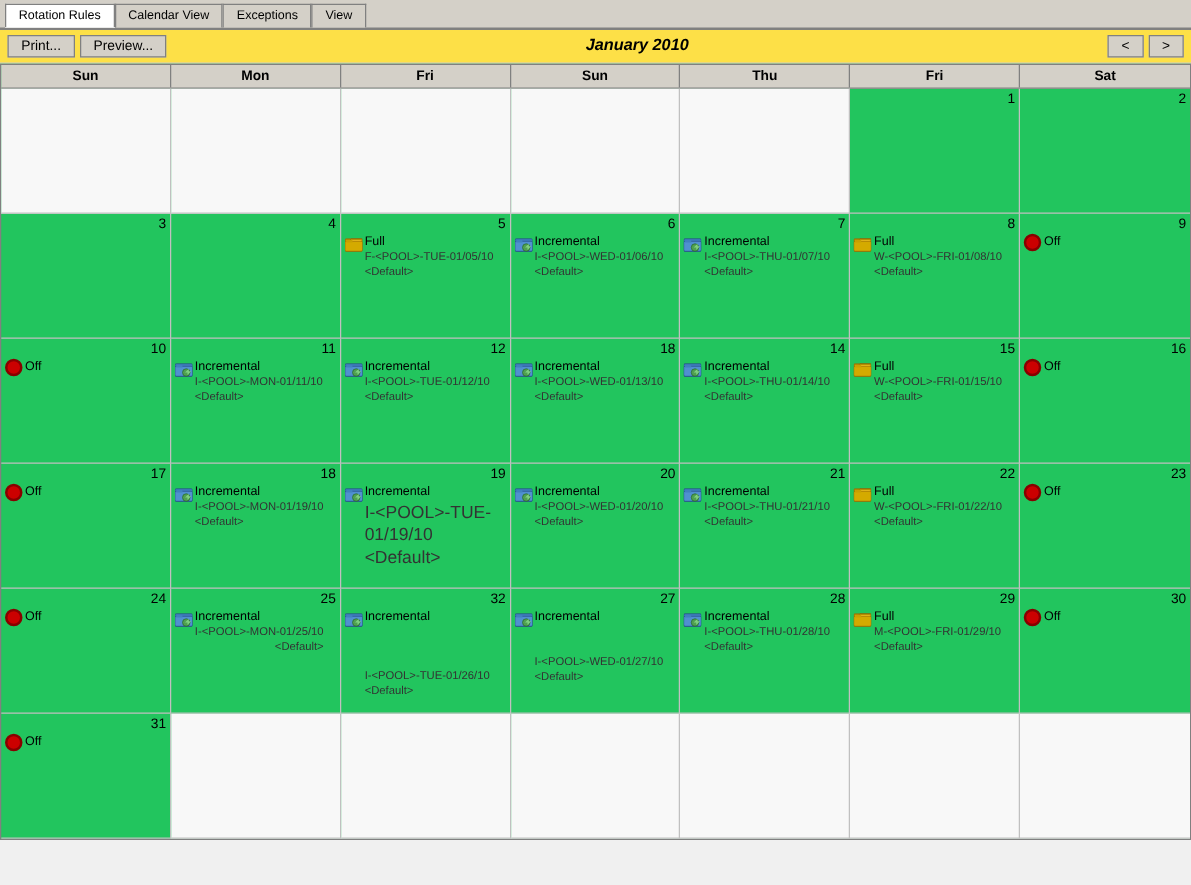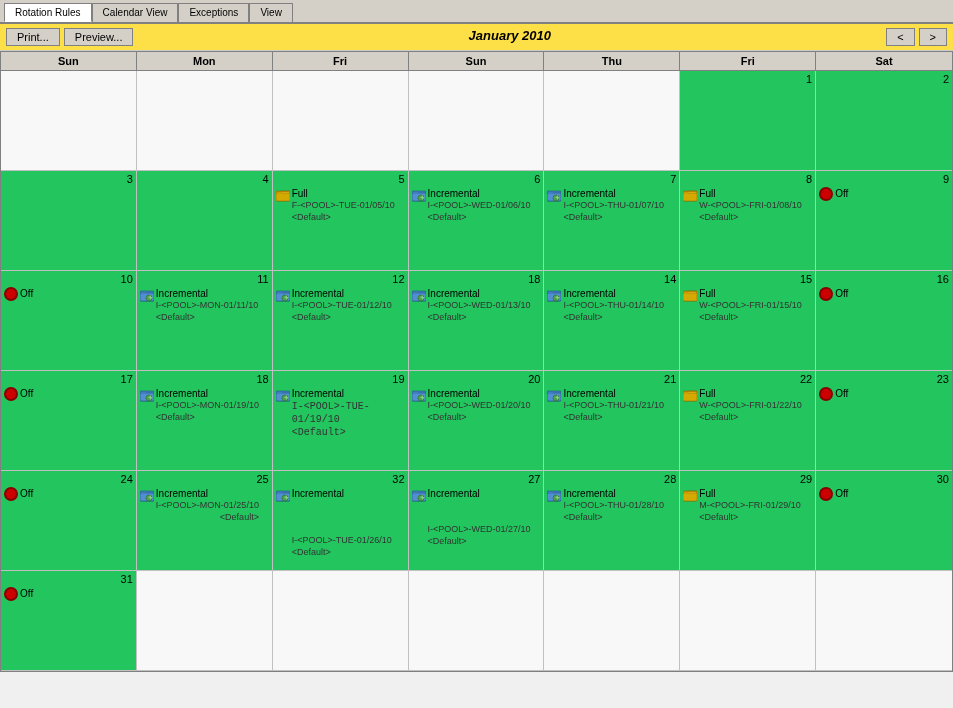--- a/index.html
+++ b/index.html
@@ -379,21 +379,21 @@
           <div class="event">
             <div class="event-icon"><svg width="14" height="14" viewBox="0 0 14 14" xmlns="http://www.w3.org/2000/svg">
       <rect x="0" y="3" width="14" height="10" rx="1" fill="#4080c0" stroke="#204080" stroke-width="0.5"></rect>
       <rect x="0" y="5" width="14" height="8" rx="1" fill="#5090d0" stroke="#204080" stroke-width="0.5"></rect>
       <rect x="1" y="4" width="5" height="2" rx="0.5" fill="#4080c0"></rect>
       <circle cx="9" cy="10" r="3" fill="#50a050" stroke="#206020" stroke-width="0.5"></circle>
       <path d="M8 10 L11 7 L11 9 L13 9 L10 12 L10 10 Z" fill="#80d080" stroke="none"></path>
     </svg></div>
             <div>
               <div class="event-text">Incremental</div>
-              <div class="event-text" style="font-size: 10px; color: rgb(51, 51, 51); white-space: pre-line; font-family: Liberation Mono, monospace;">I-&lt;POOL&gt;-TUE-01/19/10
+              <div class="event-text" style="font-size: 14px; color: rgb(51, 51, 51); white-space: pre-line;">I-&lt;POOL&gt;-TUE-01/19/10
 &lt;Default&gt;</div>
             </div>
           </div>
         </div>
         <div class="cal-cell">
           <div class="day-num">20</div>
           <div class="event">
             <div class="event-icon"><svg width="14" height="14" viewBox="0 0 14 14" xmlns="http://www.w3.org/2000/svg">
       <rect x="0" y="3" width="14" height="10" rx="1" fill="#4080c0" stroke="#204080" stroke-width="0.5"></rect>
       <rect x="0" y="5" width="14" height="8" rx="1" fill="#5090d0" stroke="#204080" stroke-width="0.5"></rect>

